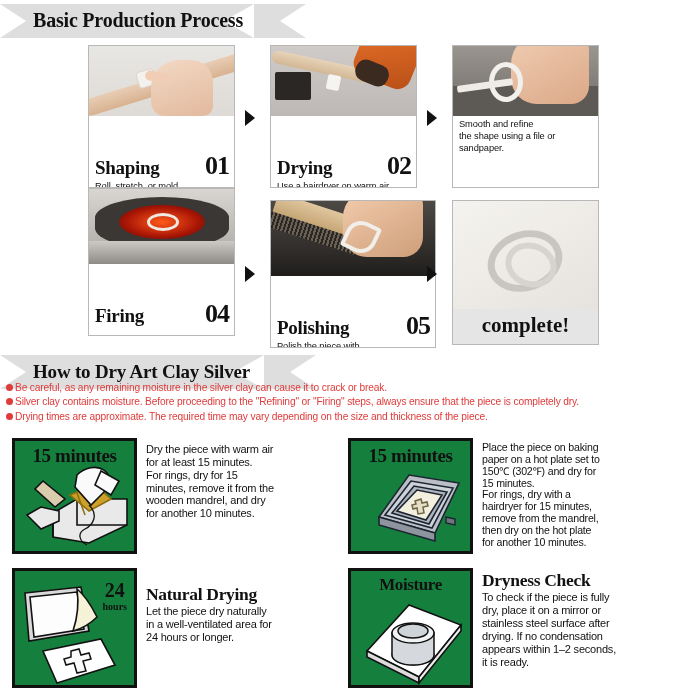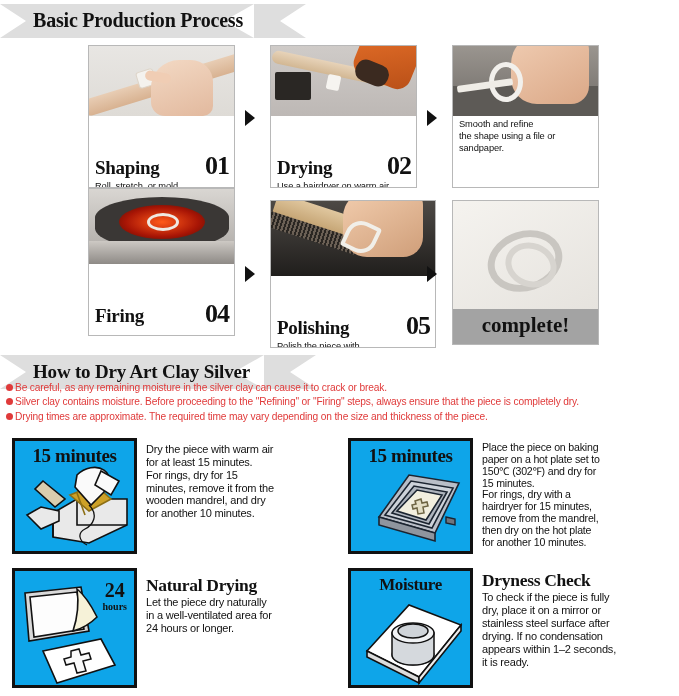--- a/index.html
+++ b/index.html
@@ -90,21 +90,21 @@
   }
   .note .dot{
     width:7px;height:7px;border-radius:50%;background:#e03a3a;
     margin:3px 2px 0 0;flex:0 0 auto;
   }
 
   
   .panel{position:absolute;display:flex;align-items:flex-start;}
   .iconbox{
     position:relative;
-    border:3px solid #111;background:#0ea5e9;
+    border:3px solid #111;background:#15803d;
     box-sizing:border-box;flex:0 0 auto;overflow:hidden;
   }
   .iconbox .lab{
     position:absolute;left:0;right:0;top:4px;text-align:center;
     font-family:"Liberation Serif", serif;font-weight:bold;
     font-size:19px;letter-spacing:-0.4px;
   }
   .iconbox .lab.small{font-size:17px;}
   .num24{
     position:absolute;right:7px;top:9px;text-align:center;
@@ -225,21 +225,21 @@
       <span class="num">05</span>
     </div>
     <div class="cap-body">Polish the piece with
 a stainless steel brush or
 a burnishing tool.</div>
   </div>
 </div>
 
 <div class="arrow" style="left:427px;top:266px;"></div>
 
-<div class="card" style="left:452px;top:200px;width:147px;height:145px;background:#a3a3a3;">
+<div class="card" style="left:452px;top:200px;width:147px;height:145px;background:#e5e5e5;">
   <div class="photo" style="height:108px;background:linear-gradient(150deg,#f5f3ef,#e6e3de);">
     <div class="ph">
       <div style="position:absolute;left:34px;top:30px;width:62px;height:46px;border:7px solid #c9c6c1;border-radius:50%;transform:rotate(-18deg);"></div>
       <div style="position:absolute;left:52px;top:42px;width:40px;height:32px;border:6px solid #d7d4cf;border-radius:50%;transform:rotate(20deg);"></div>
     </div>
   </div>
   <div class="complete-word">complete!</div>
 </div>
 
 <div class="banner" style="top:355px;width:290px;">
@@ -336,21 +336,21 @@
         <path d="M15 26 L62 21 L69 58 L19 66 Z" fill="#fdfdfd"></path>
         <path d="M62 18 C72 26 78 38 82 46 C74 54 66 58 58 60 C62 48 64 32 62 18 Z" fill="#f6f2d8"></path>
         <path d="M28 80 L86 68 L100 94 L42 112 Z" fill="#fff"></path>
       </g>
       <g stroke="#111" stroke-width="1.5" fill="#fafafa">
         <path d="M56 80 L64 78 L66 84 L74 82 L76 88 L68 90 L71 100 L62 102 L59 92 L51 94 L49 88 L56 86 Z"></path>
       </g>
     </svg>
   </div>
   <div class="ptext">
-    <div class="ptitle" style="margin-top:8px;">Natural Drying</div>
+    <div class="ptitle" style="margin-top:17px;">Natural Drying</div>
     <div class="pbody">Let the piece dry naturally
 in a well-ventilated area for
 24 hours or longer.</div>
   </div>
 </div>
 
 <div class="panel" style="left:348px;top:568px;width:330px;">
   <div class="iconbox" style="width:125px;height:120px;">
     <div class="lab small">Moisture</div>
     <svg viewBox="0 0 125 120" width="125" height="120" style="position:absolute;left:0;top:0;">

